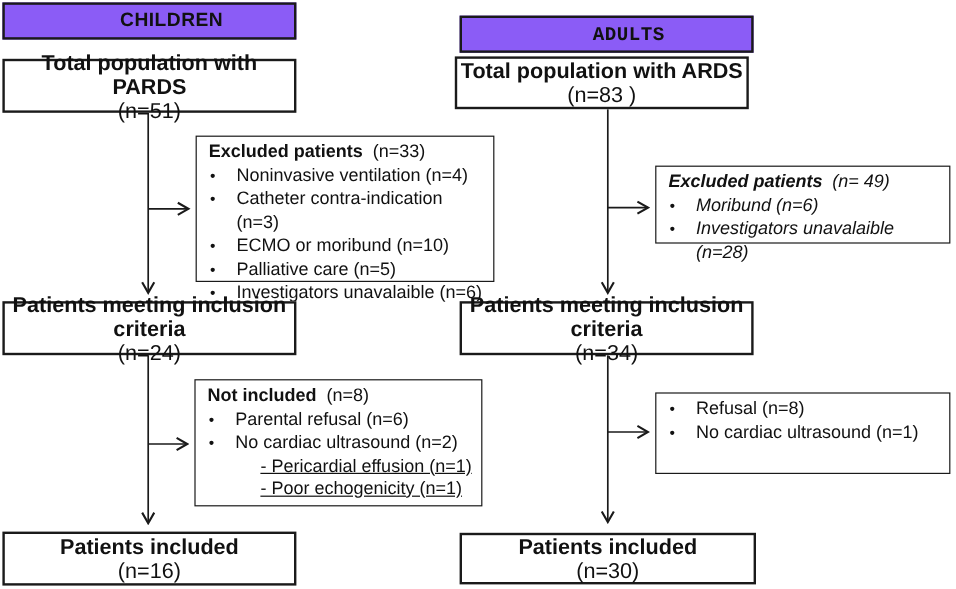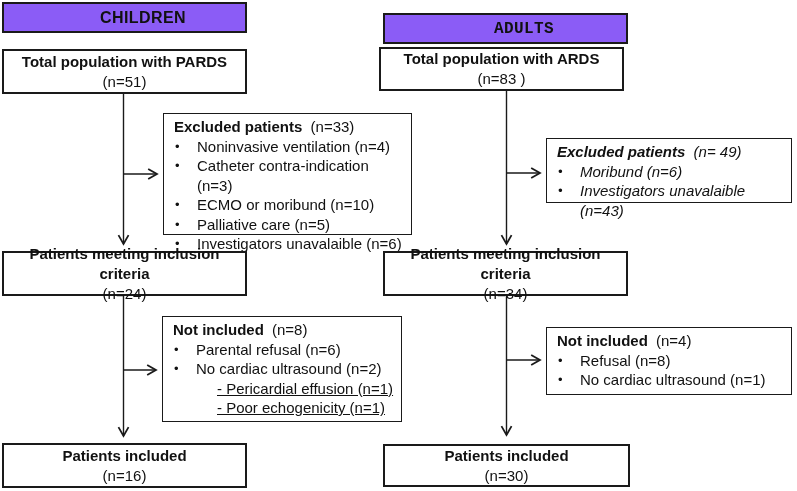--- a/index.html
+++ b/index.html
@@ -36,21 +36,21 @@
     letter-spacing: 0.4px;
     padding-left: 37px;
   }
   
   .titlebox {
     display: flex;
     flex-direction: column;
     align-items: center;
     justify-content: center;
     text-align: center;
-    font-size: 15px;
+    font-size: 18px;
     line-height: 20px;
   }
   .titlebox .lbl { font-weight: bold; }
   
   .sidebox {
     border-width: 1.5px;
     font-size: 15px;
     line-height: 19.5px;
     padding: 3px 6px 3px 0;
   }
@@ -171,34 +171,30 @@
     <div class="title-line">
       <span class="t">Excluded patients</span>
       <span class="c">(n= 49)</span>
     </div>
     <div class="bullet-row">
       <span class="b">•</span>
       <span>Moribund (n=6)</span>
     </div>
     <div class="bullet-row">
       <span class="b">•</span>
-      <span>Investigators unavalaible (n=43)</span>
+      <span>Investigators unavalaible (n=28)</span>
     </div>
   </div>
 
   <div class="box titlebox a-meet">
     <span class="lbl">Patients meeting inclusion criteria</span>
     <span class="cnt">(n=34)</span>
   </div>
 
   <div class="box sidebox a-notinc">
-    <div class="title-line">
-      <span class="t">Not included</span>
-      <span class="c">(n=4)</span>
-    </div>
     <div class="bullet-row">
       <span class="b">•</span>
       <span>Refusal (n=8)</span>
     </div>
     <div class="bullet-row">
       <span class="b">•</span>
       <span>No cardiac ultrasound (n=1)</span>
     </div>
   </div>
 

